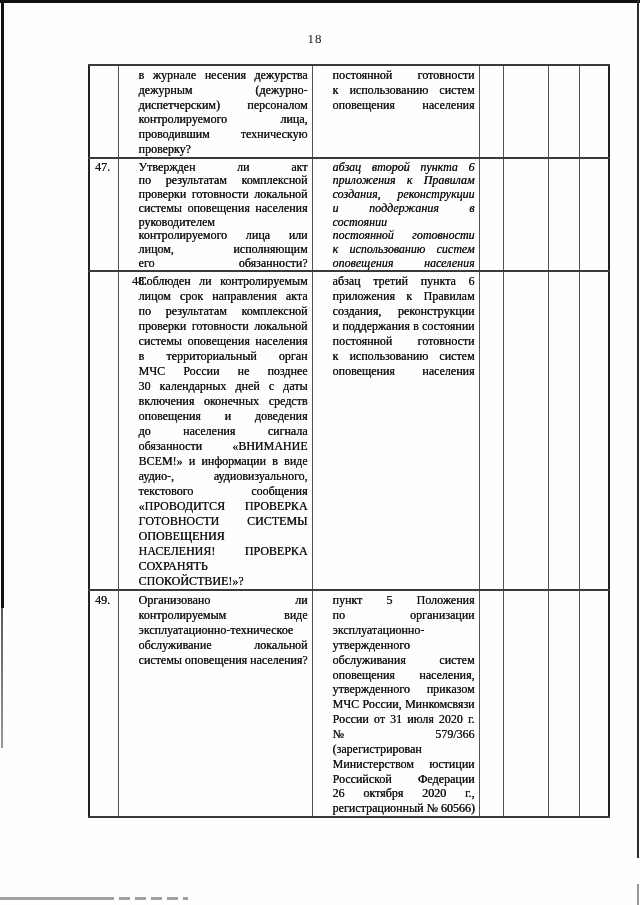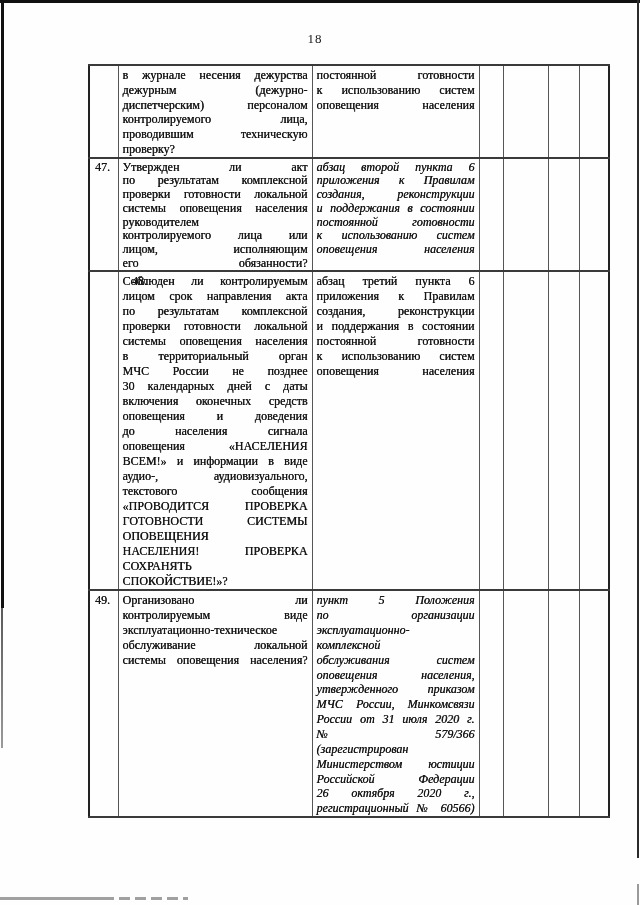--- a/index.html
+++ b/index.html
@@ -33,21 +33,21 @@
     border:2px solid #222;
   }
   td{
     border:1px solid #555;
     border-top:2px solid #3a3a3a;border-bottom:2px solid #3a3a3a;
     vertical-align:top;box-sizing:border-box;
     font-size:12px;
     text-shadow:0.3px 0 0 currentColor;
   }
   td.num{padding:2px 2px 0 5px;}
-  td.txt{padding:2px 4px 0 4px;}
+  td.txt{padding:2px 4px 0 20px;}
   .ln{text-align:justify;text-align-last:justify;}
 </style>
 </head>
 <body>
 
 <div class="page">
 
   <div class="edge-top"></div>
   <div class="edge-left"></div>
   <div class="edge-left-fade"></div>
@@ -120,21 +120,21 @@
             <div class="ln">лицом срок направления акта</div>
             <div class="ln">по результатам комплексной</div>
             <div class="ln">проверки готовности локальной</div>
             <div class="ln">системы оповещения населения</div>
             <div class="ln">в территориальный орган</div>
             <div class="ln">МЧС России не позднее</div>
             <div class="ln">30 календарных дней с даты</div>
             <div class="ln">включения оконечных средств</div>
             <div class="ln">оповещения и доведения</div>
             <div class="ln">до населения сигнала</div>
-            <div class="ln">оповещения «НАСЕЛЕНИЯ</div>
+            <div class="ln">обязанности «ВНИМАНИЕ</div>
             <div class="ln">ВСЕМ!» и информации в виде</div>
             <div class="ln">аудио-, аудиовизуального,</div>
             <div class="ln">текстового сообщения</div>
             <div class="ln">«ПРОВОДИТСЯ ПРОВЕРКА</div>
             <div class="ln">ГОТОВНОСТИ СИСТЕМЫ</div>
             <div class="ln">ОПОВЕЩЕНИЯ</div>
             <div class="ln">НАСЕЛЕНИЯ! ПРОВЕРКА</div>
             <div class="ln">СОХРАНЯТЬ</div>
             <div class="ln">СПОКОЙСТВИЕ!»?</div>
           </td>
@@ -154,25 +154,25 @@
         </tr>
         <tr style="height: 224px;">
           <td class="num" style="line-height: 14.85px;">49.</td>
           <td class="txt" style="line-height: 14.85px;">
             <div class="ln">Организовано ли</div>
             <div class="ln">контролируемым виде</div>
             <div class="ln">эксплуатационно-техническое</div>
             <div class="ln">обслуживание локальной</div>
             <div class="ln">системы&nbsp;оповещения&nbsp;населения?</div>
           </td>
-          <td class="txt" style="line-height: 14.85px; font-style: italic;">
+          <td class="txt" style="line-height: 14.85px;">
             <div class="ln">пункт 5 Положения</div>
             <div class="ln">по организации</div>
             <div class="ln">эксплуатационно-</div>
-            <div class="ln">комплексной</div>
+            <div class="ln">утвержденного</div>
             <div class="ln">обслуживания систем</div>
             <div class="ln">оповещения населения,</div>
             <div class="ln">утвержденного приказом</div>
             <div class="ln">МЧС России, Минкомсвязи</div>
             <div class="ln">России от 31 июля 2020 г.</div>
             <div class="ln">№&nbsp;579/366</div>
             <div class="ln">(зарегистрирован</div>
             <div class="ln">Министерством юстиции</div>
             <div class="ln">Российской Федерации</div>
             <div class="ln">26 октября 2020 г.,</div>

